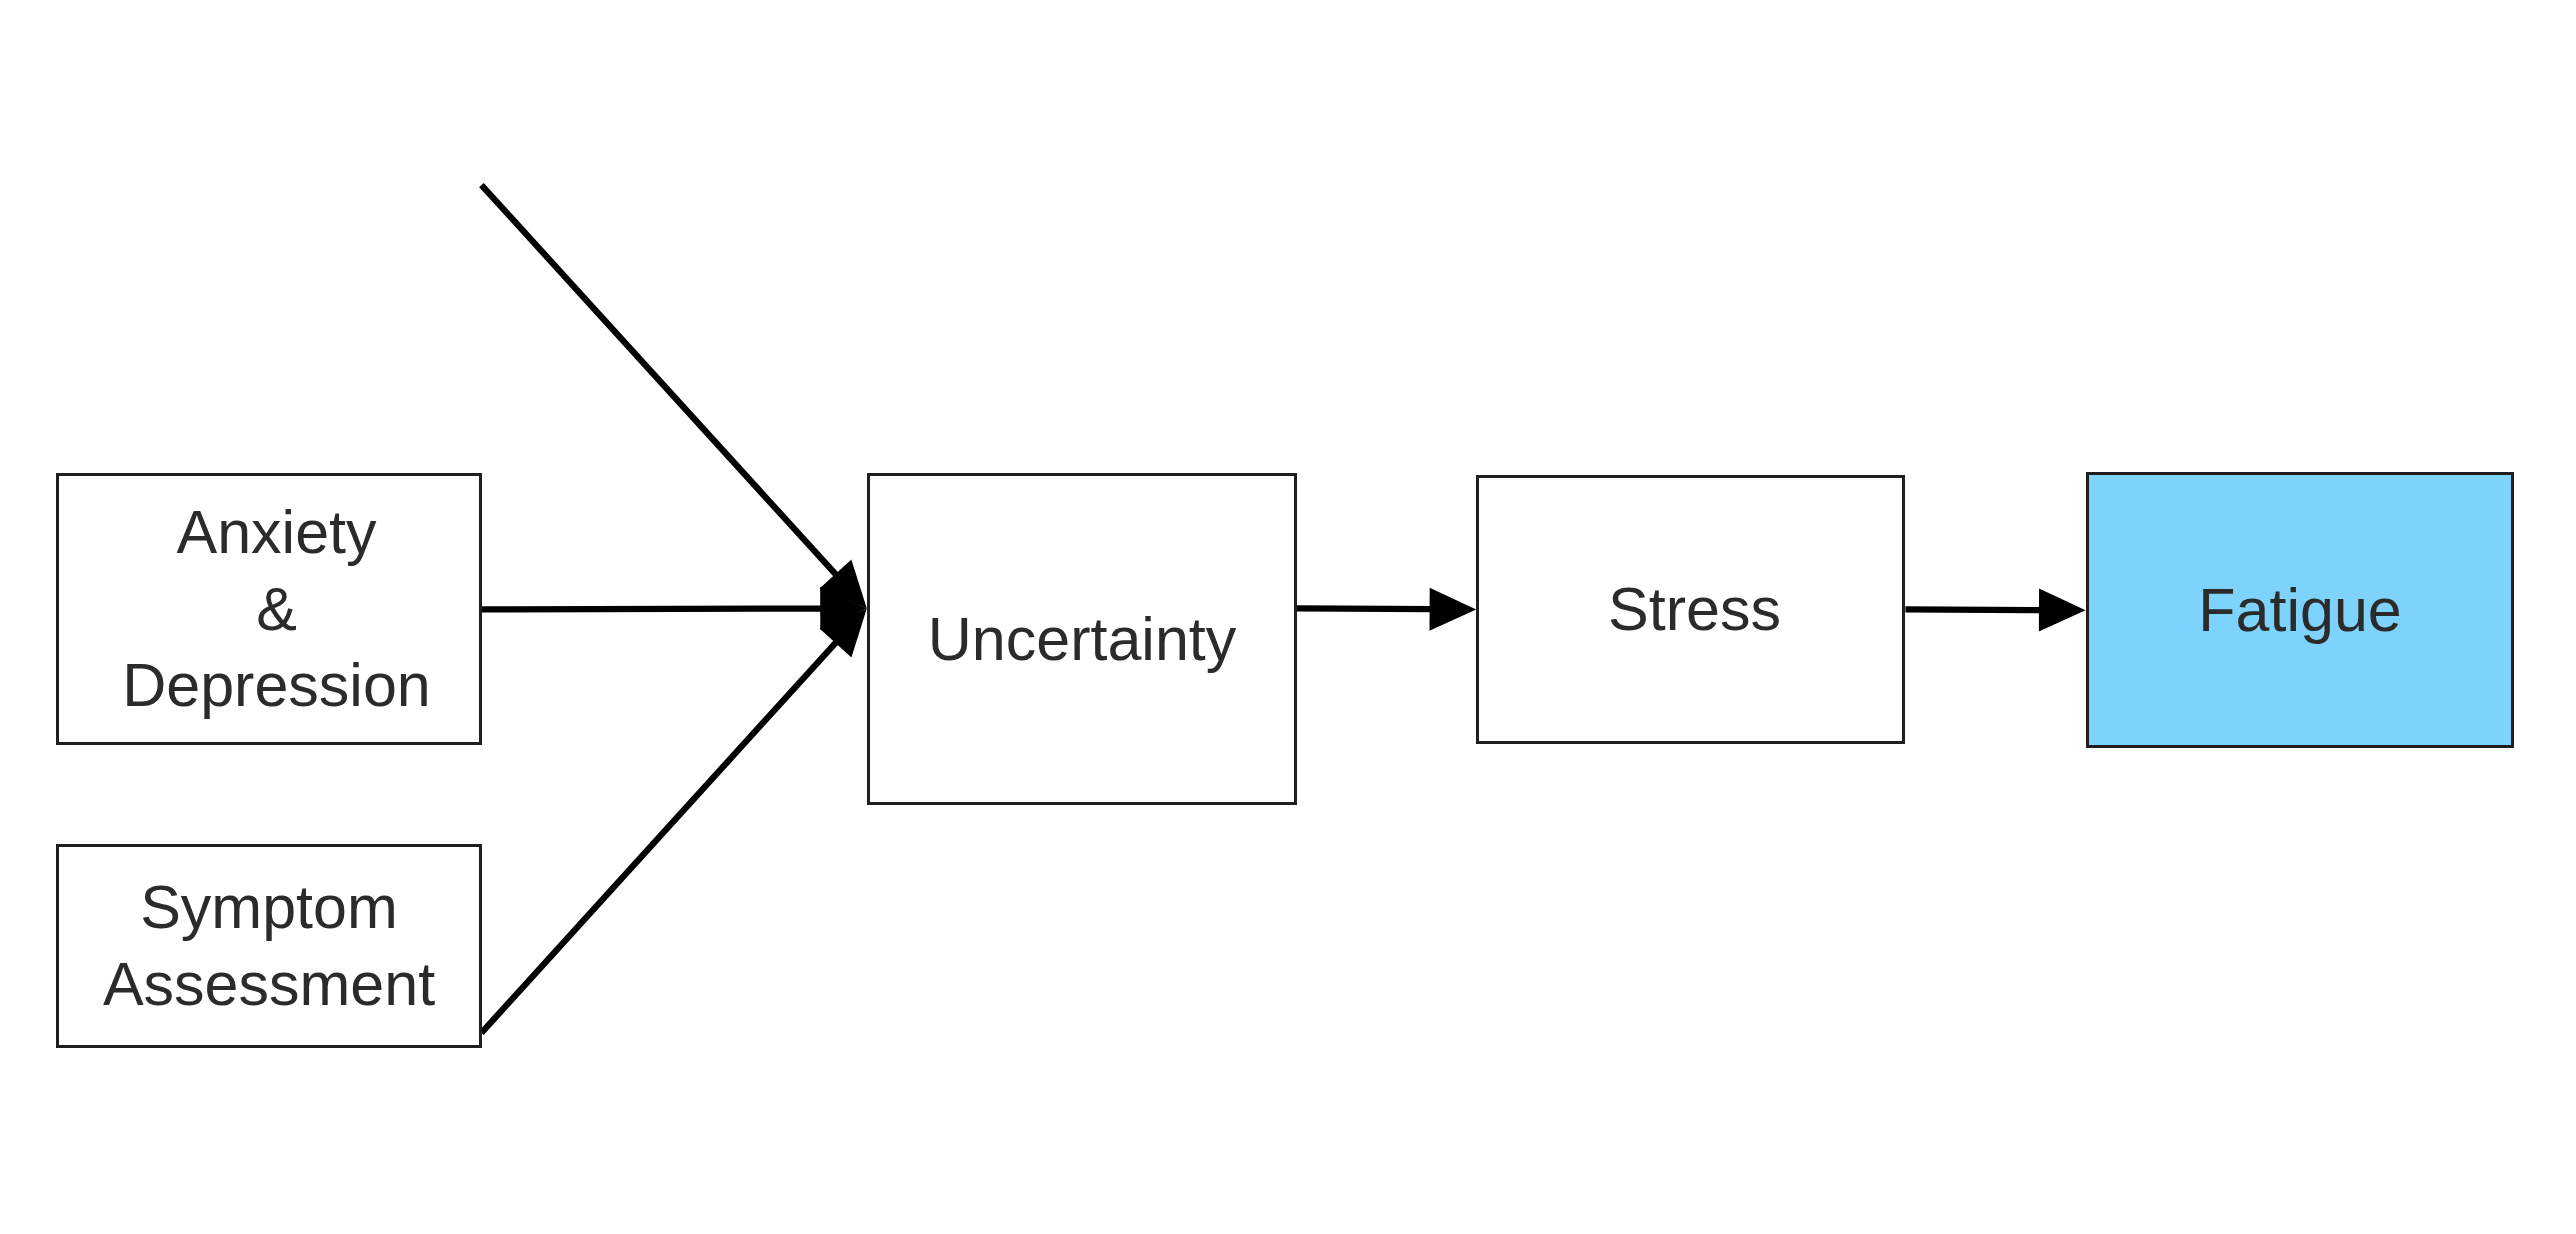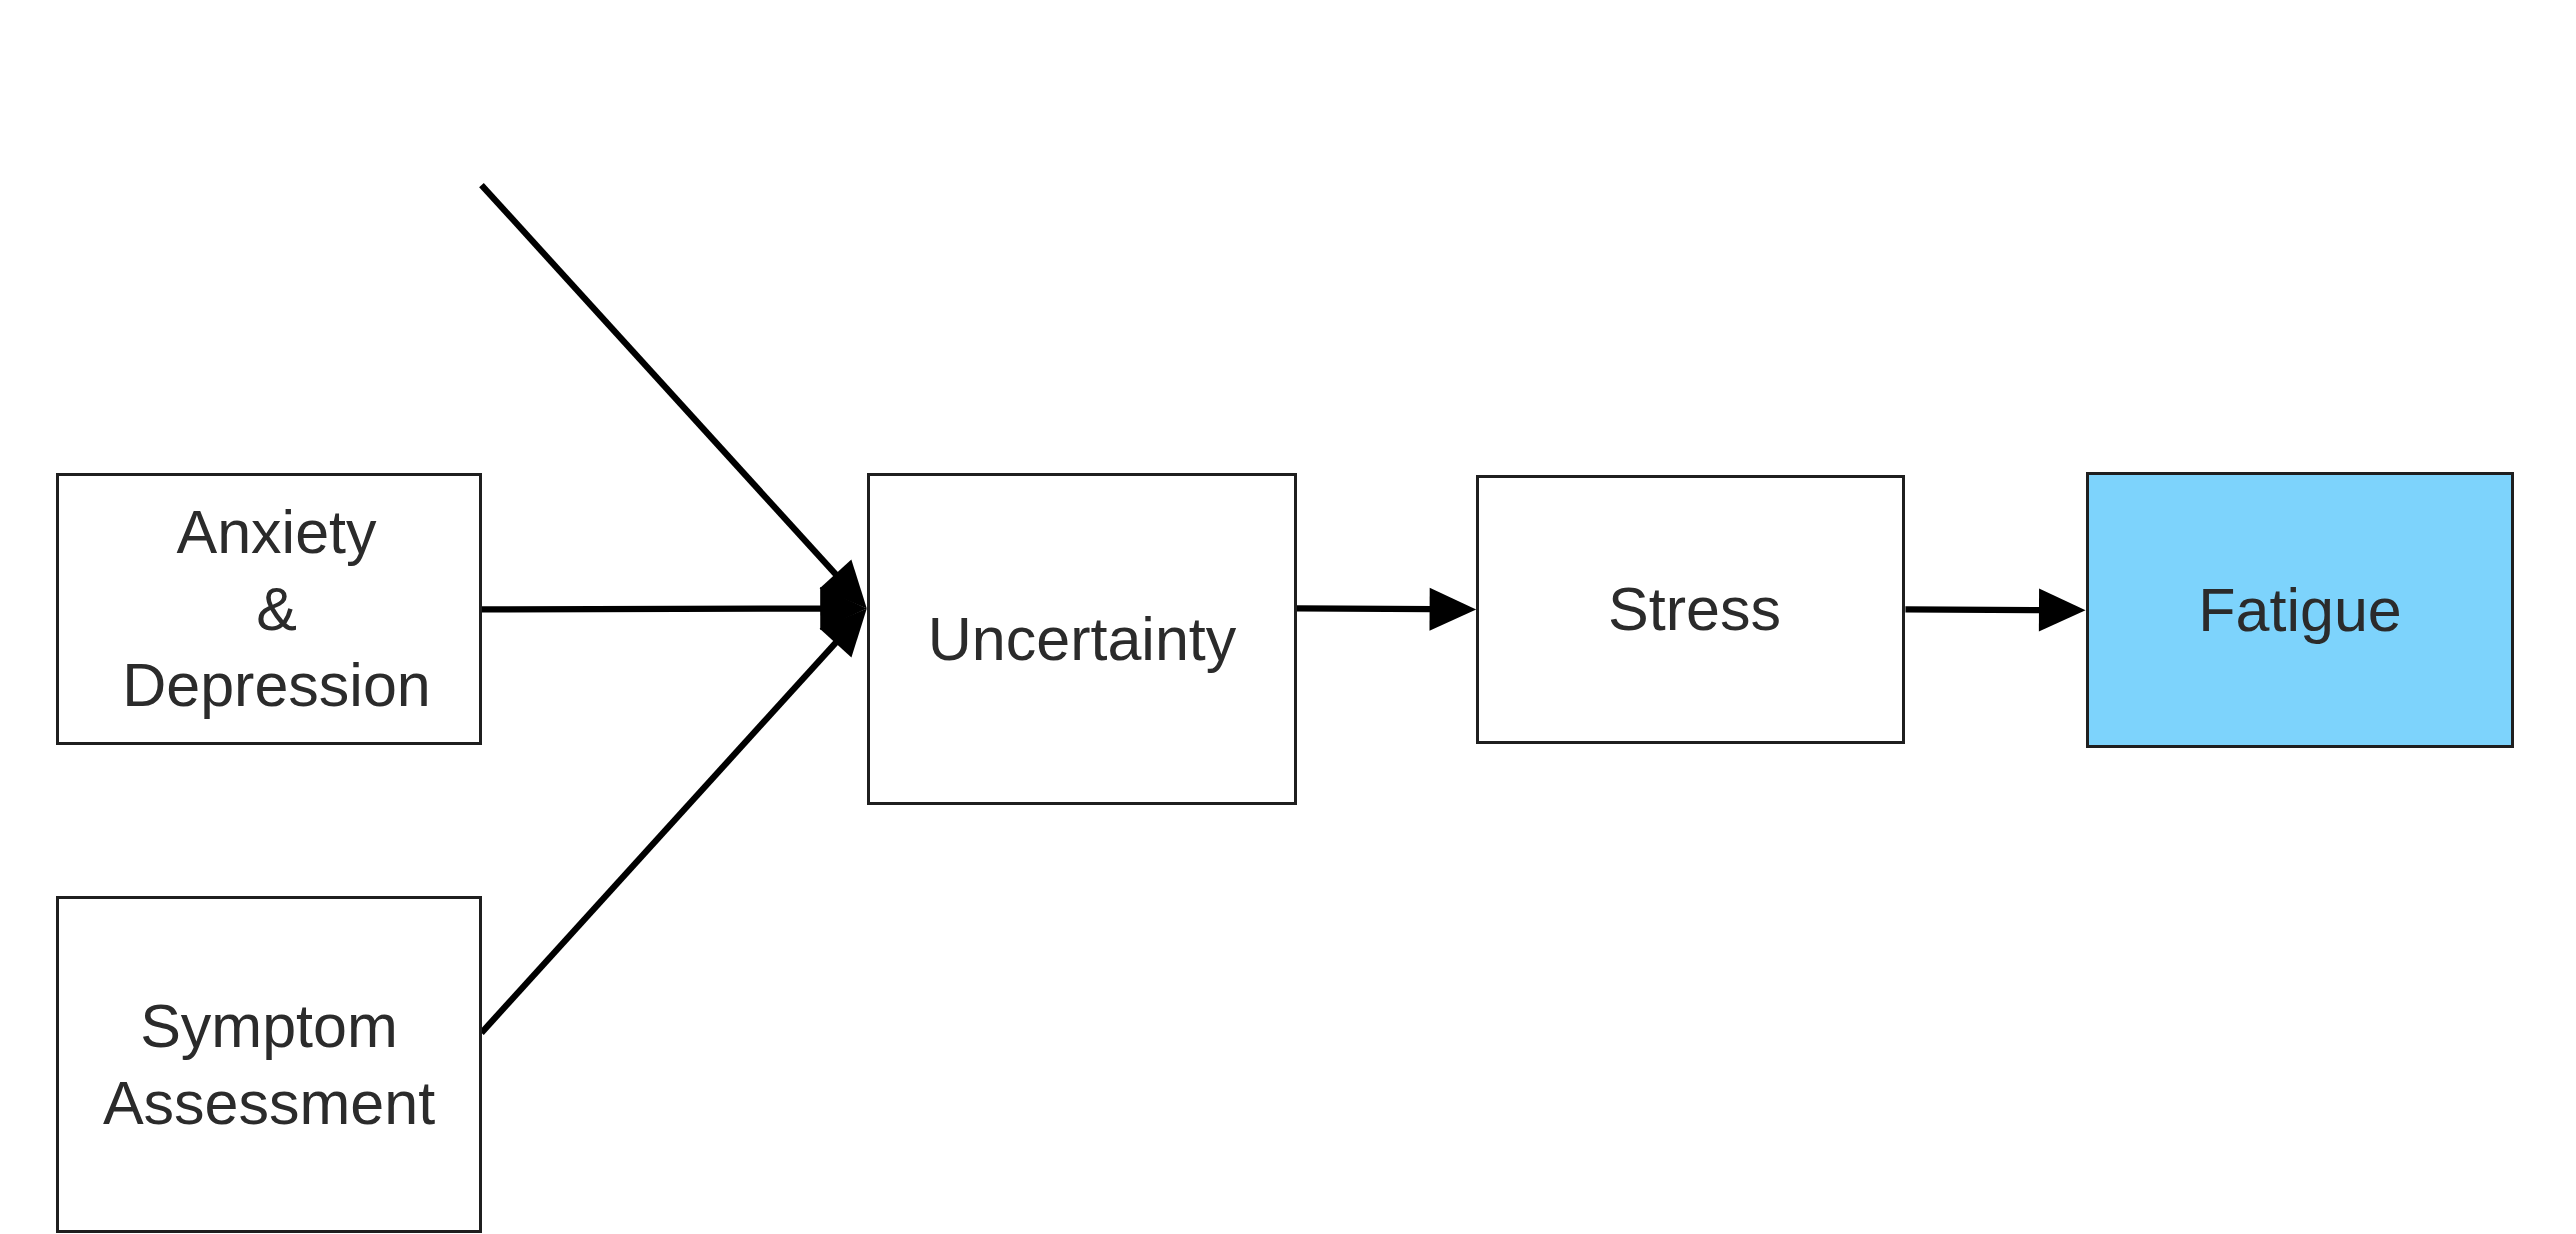--- a/index.html
+++ b/index.html
@@ -66,21 +66,21 @@
       </g>
     </svg>
 
 
   <div class="node" style="left: 56px; top: 473px; width: 426px; height: 272px; border-color: rgb(31, 31, 31); background: rgb(255, 255, 255);">
     <span class="node-label" style="color: rgb(43, 43, 43); margin-left: 15px;">Anxiety
 &amp;
 Depression</span>
   </div>
 
-  <div class="node" style="left: 56px; top: 896px; width: 426px; height: 337px; border-color: rgb(31, 31, 31); background: rgb(255, 255, 255);">
+  <div class="node" style="left: 56px; top: 844px; width: 426px; height: 204px; border-color: rgb(31, 31, 31); background: rgb(255, 255, 255);">
     <span class="node-label" style="color: rgb(43, 43, 43);">Symptom
 Assessment</span>
   </div>
 
   <div class="node" style="left: 867px; top: 473px; width: 430px; height: 332px; border-color: rgb(31, 31, 31); background: rgb(255, 255, 255);">
     <span class="node-label" style="color: rgb(43, 43, 43);">Uncertainty</span>
   </div>
 
   <div class="node" style="left: 1476px; top: 475px; width: 429px; height: 269px; border-color: rgb(31, 31, 31); background: rgb(255, 255, 255); padding-left: 8px;">
     <span class="node-label" style="color: rgb(43, 43, 43);">Stress</span>

